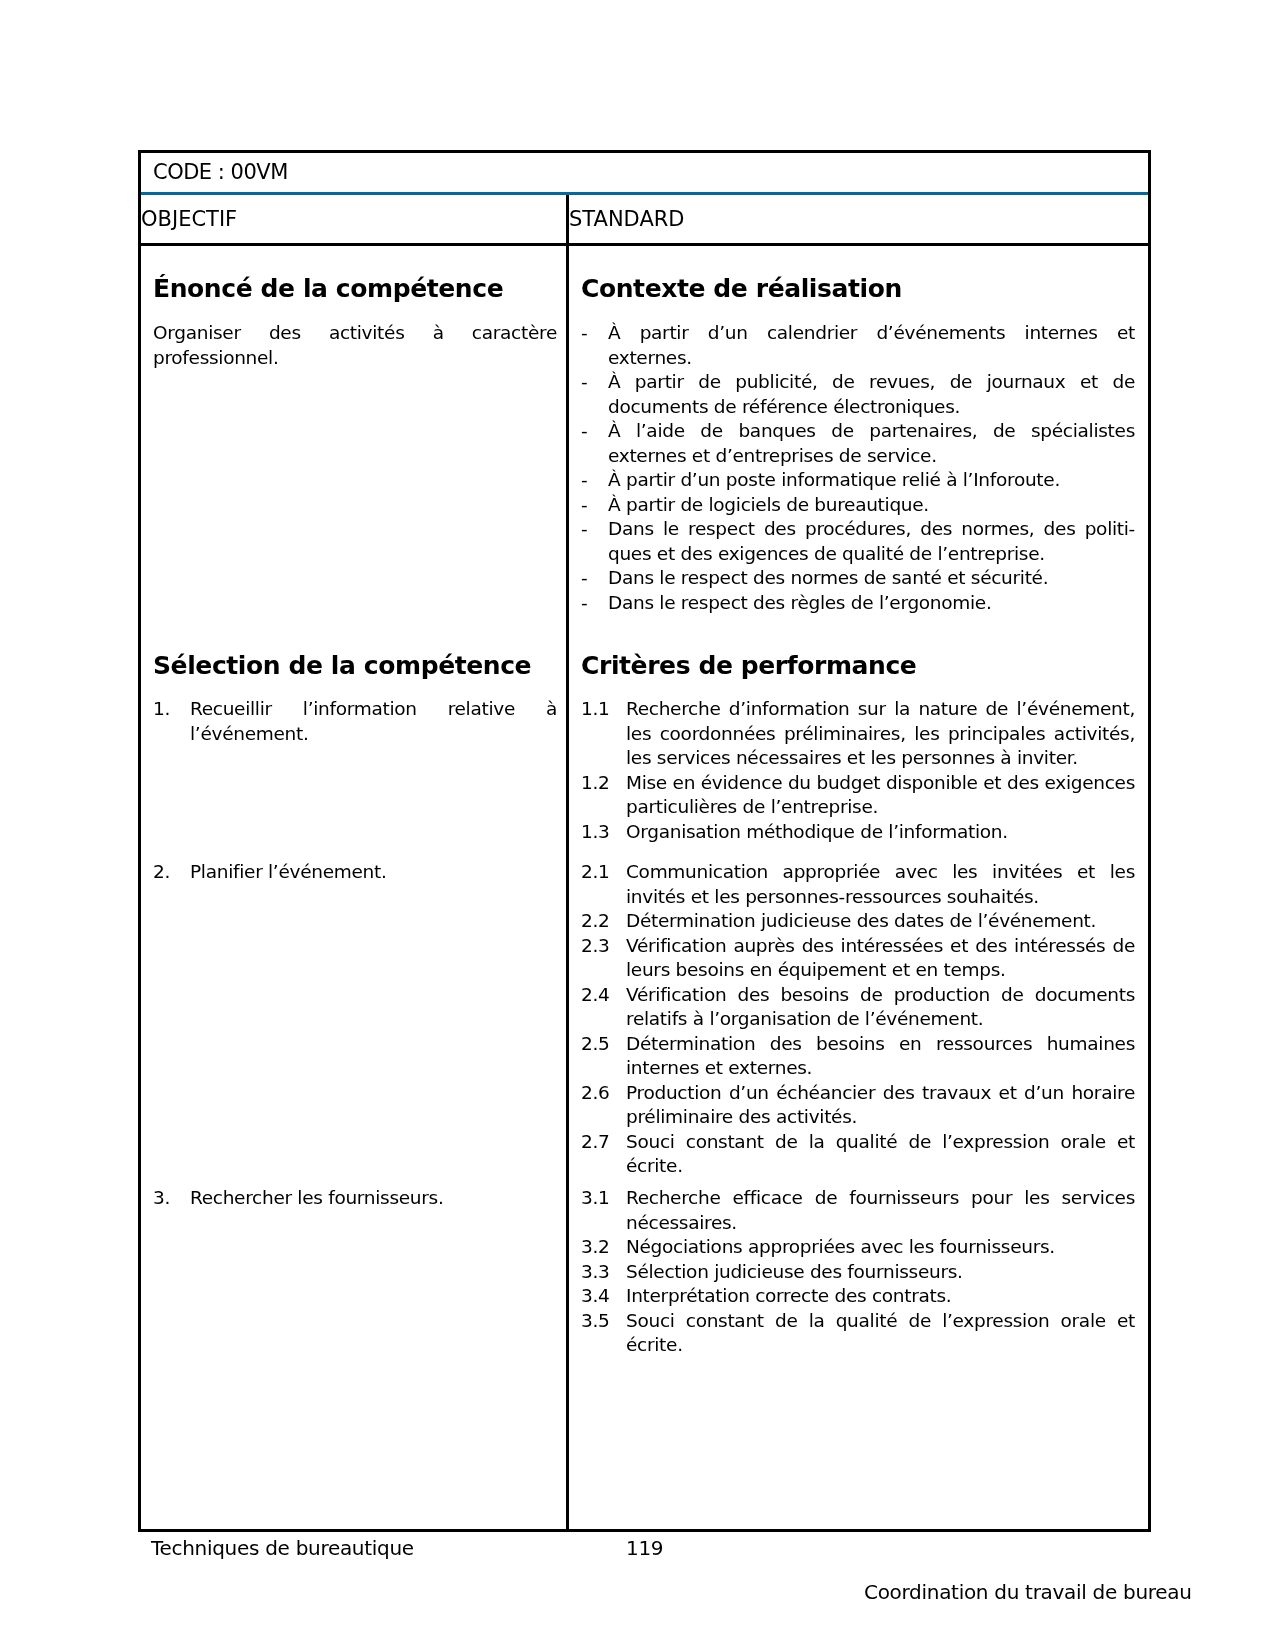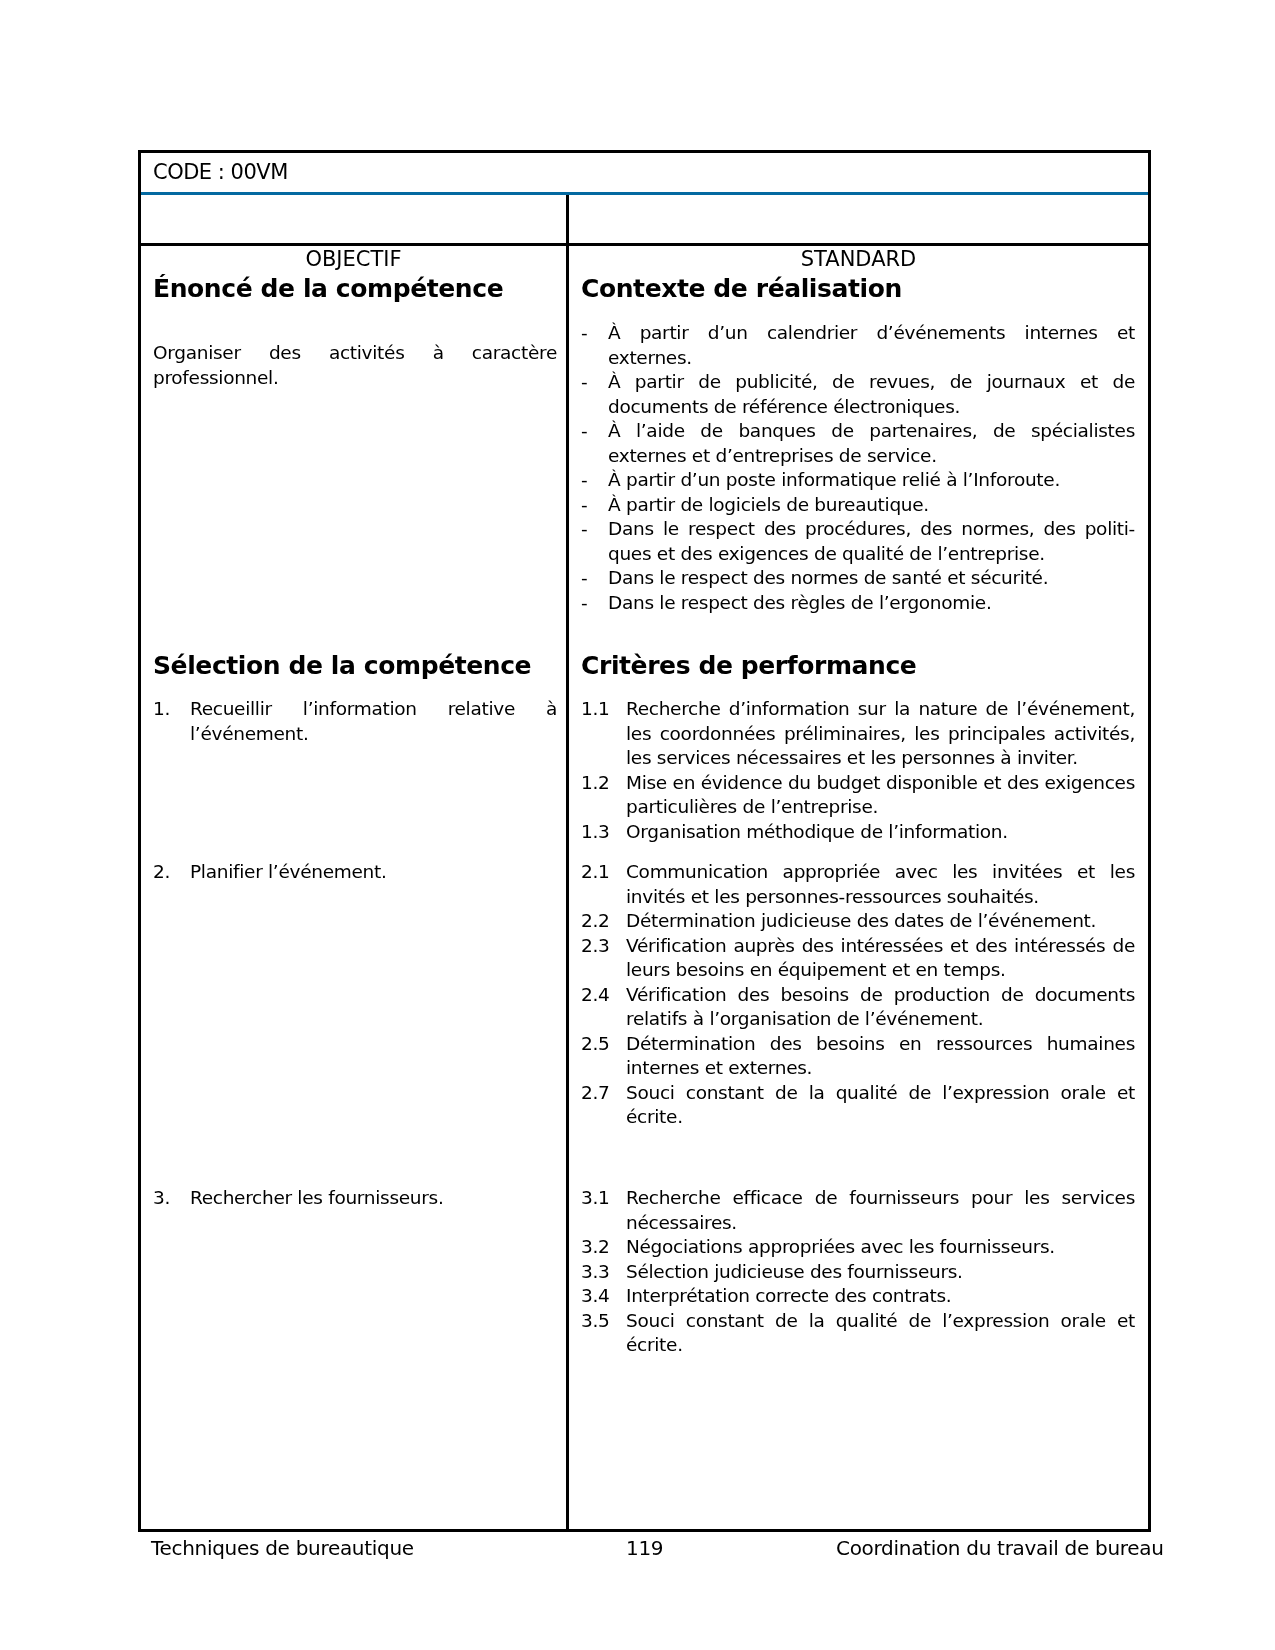--- a/index.html
+++ b/index.html
@@ -8,22 +8,22 @@
   .page { position: absolute; left: 0; top: 0; width: 1275px; height: 1650px; }
 
   .table { position: absolute; left: 138px; top: 150px; width: 1013px; height: 1382px;
            border: 3px solid #000; box-sizing: border-box; }
   .code-row { position: absolute; left: 0; top: 0; right: 0; height: 42px;
               border-bottom: 3px solid #0369a1; box-sizing: border-box; }
   .code-row span { position: absolute; left: 12px; top: 7px; font-size: 21px; letter-spacing: -0.5px; }
 
   .head-row { position: absolute; left: 0; top: 42px; right: 0; height: 51px;
               border-bottom: 3px solid #000; box-sizing: border-box; }
-  .head-cell { position: absolute; top: 0; height: 48px; line-height: 48px; text-align: center;
-               font-size: 21px; margin-top: 40px; }
+  .head-cell { position: absolute; top: 0; height: 48px; line-height: 48px; 
+               font-size: 21px; }
   .head-left { left: 0; width: 425px; }
   .head-right { left: 428px; right: 0; }
 
   .divider { position: absolute; left: 425px; top: 42px; bottom: 0; width: 3px; background: #000; }
 
   .col-left { position: absolute; left: 12px; width: 404px; top: 93px; bottom: 0; }
   .col-right { position: absolute; left: 440px; width: 560px; top: 93px; bottom: 0; }
 
   .sec-title { position: absolute; font-weight: bold; font-size: 25px; letter-spacing: -0.4px; }
   .txt { font-size: 18.5px; line-height: 24.5px; letter-spacing: -0.3px; }
@@ -38,42 +38,42 @@
   .numlist li { position: relative; padding-left: 45px; text-align: justify; }
   .numlist li .num { position: absolute; left: 0; top: 0; }
 
   .elem { position: absolute; left: 0; width: 404px; }
   .elem .num { position: absolute; left: 0; top: 0; }
   .elem .etext { display: block; padding-left: 37px; text-align: justify; }
 
   .footer { position: absolute; top: 1536px; font-size: 20px; letter-spacing: -0.3px; }
   .footer-left { left: 151px; }
   .footer-center { left: 626px; }
-  .footer-right { left: 836px; }
+  .footer-right { left: 864px; margin-top: 44px; }
 </style>
 </head>
 <body>
 
 <div class="page">
   <div class="table">
 
     <div class="code-row">
       <span>CODE :  00VM</span>
     </div>
 
     <div class="head-row">
       <div class="head-cell head-left">OBJECTIF</div>
       <div class="head-cell head-right">STANDARD</div>
     </div>
 
     <div class="divider"></div>
 
     <div class="col-left">
       <div class="sec-title" style="top:28px;left:0;">Énoncé de la compétence</div>
-      <div class="para txt" style="top:75px;left:0;width:404px;margin-top:20px;">Organiser des activités à caractère professionnel.</div>
+      <div class="para txt" style="top:75px;left:0;width:404px;">Organiser des activités à caractère professionnel.</div>
 
       <div class="sec-title" style="top:405px;left:0;">Sélection de la compétence</div>
 
       <div class="elem txt" style="top:451px;">
         <span class="num">1.</span>
         <span class="etext">Recueillir l’information relative à l’événement.</span>
       </div>
       <div class="elem txt" style="top:614px;">
         <span class="num">2.</span>
         <span class="etext">Planifier l’événement.</span>
@@ -105,20 +105,21 @@
         <li><span class="num">1.2</span><span>Mise en évidence du budget disponible et des exigences particulières de l’entreprise.</span></li>
         <li><span class="num">1.3</span><span>Organisation méthodique de l’information.</span></li>
       </ul>
 
       <ul class="numlist txt" style="top:614px;left:0;width:554px;">
         <li><span class="num">2.1</span><span>Communication appropriée avec les invitées et les invités et les personnes-ressources souhaités.</span></li>
         <li><span class="num">2.2</span><span>Détermination judicieuse des dates de l’événement.</span></li>
         <li><span class="num">2.3</span><span>Vérification auprès des intéressées et des intéressés de leurs besoins en équipement et en temps.</span></li>
         <li><span class="num">2.4</span><span>Vérification des besoins de production de documents relatifs à l’organisation de l’événement.</span></li>
         <li><span class="num">2.5</span><span>Détermination des besoins en ressources humaines internes et externes.</span></li>
+        <li><span class="num">2.6</span><span>Production d’un échéancier des travaux et d’un horaire préliminaire des activités.</span></li>
         <li><span class="num">2.7</span><span>Souci constant de la qualité de l’expression orale et écrite.</span></li>
       </ul>
 
       <ul class="numlist txt" style="top:940px;left:0;width:554px;">
         <li><span class="num">3.1</span><span>Recherche efficace de fournisseurs pour les services nécessaires.</span></li>
         <li><span class="num">3.2</span><span>Négociations appropriées avec les fournisseurs.</span></li>
         <li><span class="num">3.3</span><span>Sélection judicieuse des fournisseurs.</span></li>
         <li><span class="num">3.4</span><span>Interprétation correcte des contrats.</span></li>
         <li><span class="num">3.5</span><span>Souci constant de la qualité de l’expression orale et écrite.</span></li>
       </ul>

